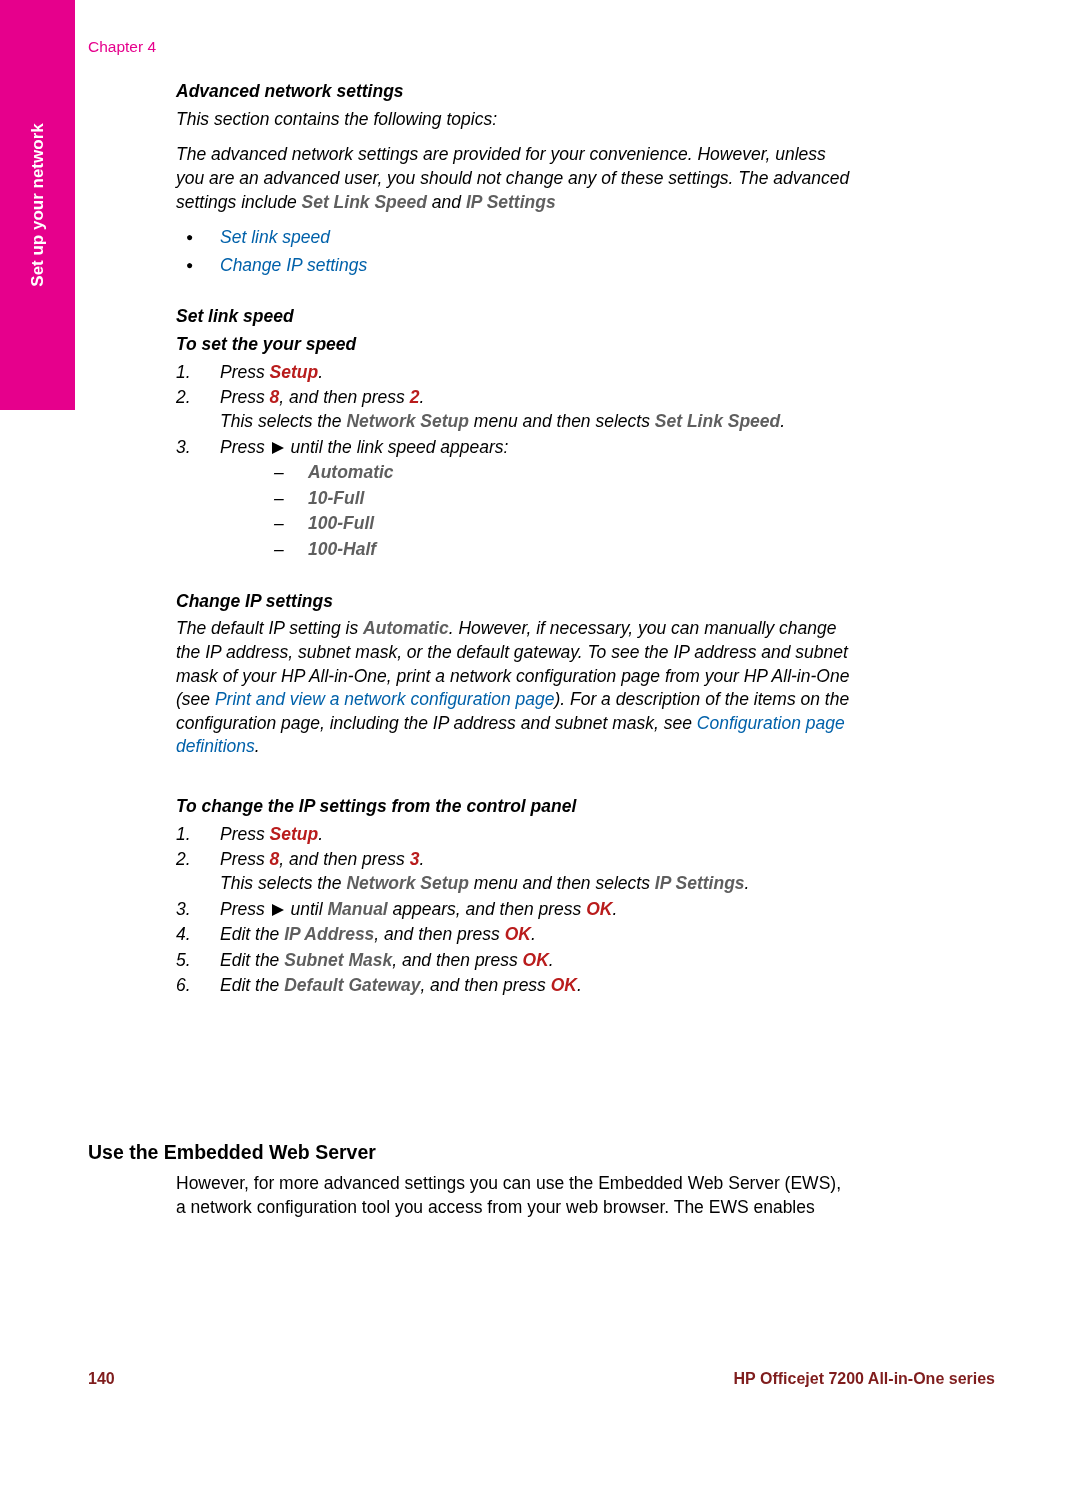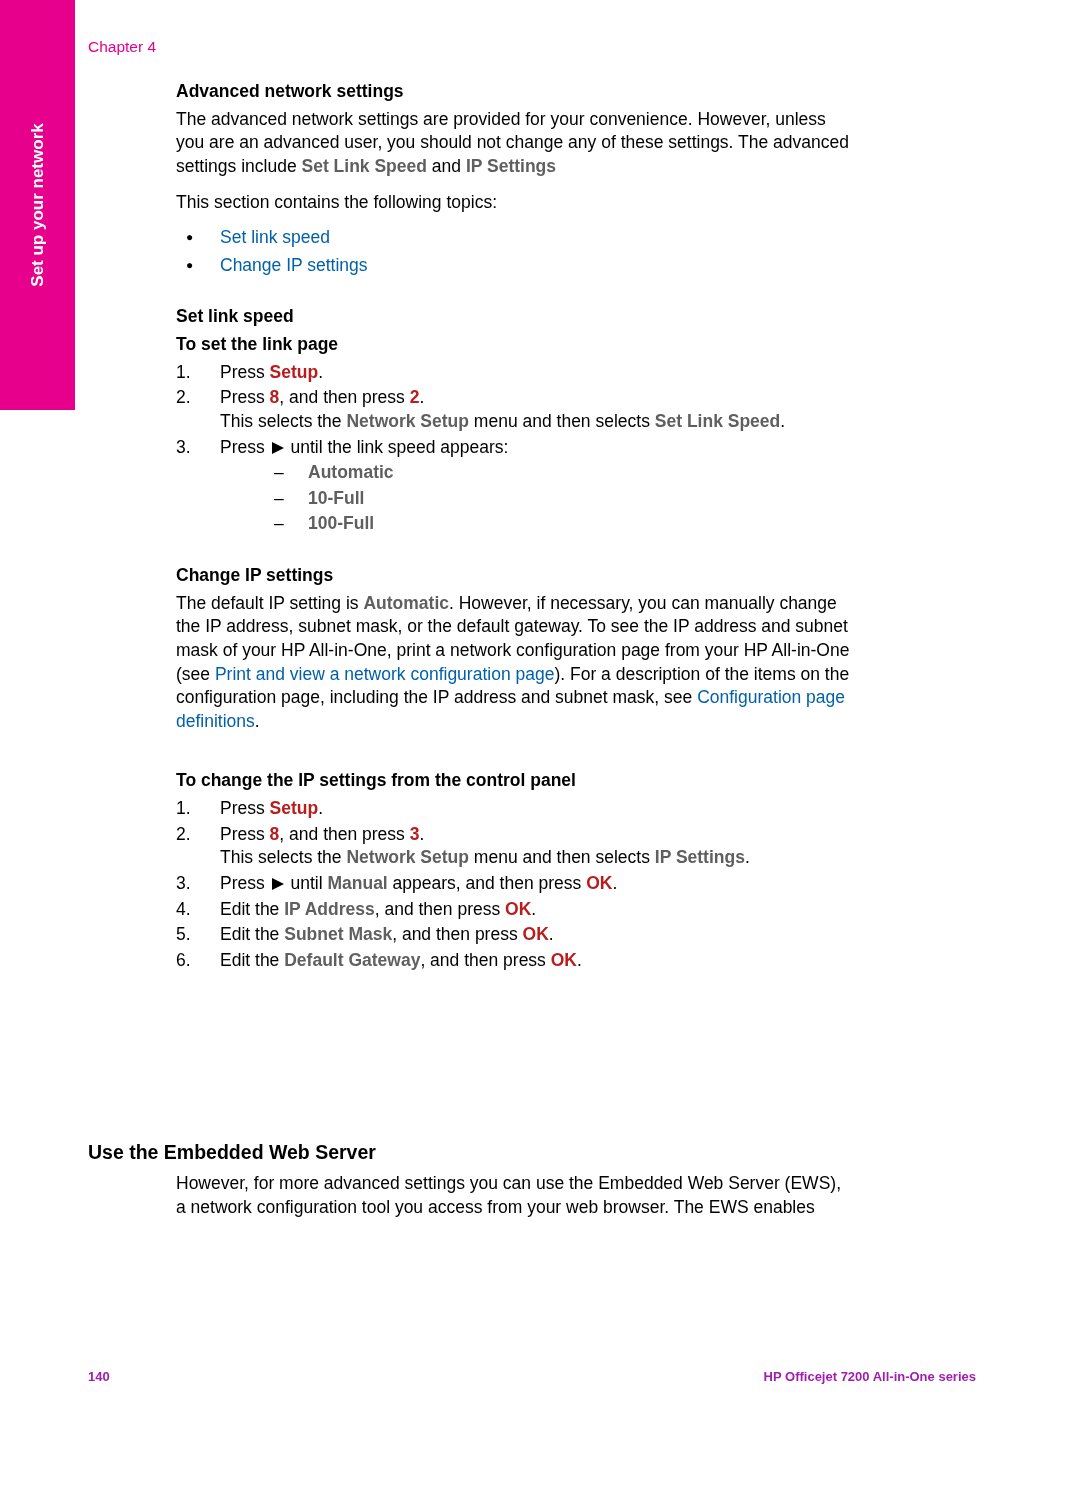--- a/index.html
+++ b/index.html
@@ -37,20 +37,21 @@
       left: 88px;
       top: 37px;
       color: #e6008c;
       font-size: 15.5px;
     }
     .content-area {
       position: absolute;
       left: 176px;
       top: 80px;
       width: 675px;
+      font-style: italic;
     }
     .section-header-h2 {
       position: absolute;
       left: 88px;
       width: 762px;
       font-weight: bold;
       font-size: 19.5px;
       color: #000;
     }
     .h3 {
@@ -95,25 +96,25 @@
       width: 0; height: 0;
       border-top: 6px solid transparent;
       border-bottom: 6px solid transparent;
       border-left: 12px solid #000;
       vertical-align: -1px;
       margin: 0 2px;
     }
     .footer {
       position: absolute;
       left: 88px;
-      right: 104px;
+      right: 85px;
       top: 1368px;
-      color: #a21caf;
-      font-weight: bold;
-      font-size: 13px;
+      color: #7f1d1d;
+      font-weight: bold;
+      font-size: 16px;
     }
     .footer-pagenum { float: left; }
     .footer-product { float: right; }
     .section2-content {
       position: absolute;
       left: 176px;
       width: 675px;
     }
   </style>
 </head>
@@ -121,46 +122,47 @@
 
 <div class="side-tab">
   <div class="side-tab-text">Set up your network</div>
 </div>
 
 <div class="chapter-label">Chapter 4</div>
 
 <div class="content-area">
 
   <div class="h3">Advanced network settings</div>
+  <div class="para">This section contains the following topics:</div>
   <div class="para">
     <span>The advanced network settings are provided for your convenience. However, unless you are an advanced user, you should not change any of these settings. The advanced settings include </span><span class="bold-gray">Set Link Speed</span><span> and </span><span class="bold-gray">IP Settings</span>
   </div>
-  <div class="para">This section contains the following topics:</div>
   <ul class="bullet-list">
     <li><span class="link-blue">Set link speed</span></li>
     <li><span class="link-blue">Change IP settings</span></li>
   </ul>
 
   <div class="h3">Set link speed</div>
 
-  <div class="h3">To set the link page</div>
+  <div class="h3">To set the your speed</div>
   <ol class="num-list">
     <li>
       <span>Press </span><span class="bold-pink">Setup</span><span>.</span>
     </li>
     <li>
       <span>Press </span><span class="bold-pink">8</span><span>, and then press </span><span class="bold-pink">2</span><span>.</span><br>
       <span>This selects the </span><span class="bold-gray">Network Setup</span><span> menu and then selects </span><span class="bold-gray">Set Link Speed</span><span>.</span>
     </li>
     <li>
       <span>Press </span><span class="arrow-icon"></span><span> until the link speed appears:</span>
       <ul class="dash-list">
         <li><span class="bold-gray">Automatic</span></li>
         <li><span class="bold-gray">10-Full</span></li>
         <li><span class="bold-gray">100-Full</span></li>
+        <li><span class="bold-gray">100-Half</span></li>
       </ul>
     </li>
   </ol>
 
   <div class="h3">Change IP settings</div>
   <div class="para" style="margin-bottom:36px">
     <span>The default IP setting is </span><span class="bold-gray">Automatic</span><span>. However, if necessary, you can manually change the IP address, subnet mask, or the default gateway. To see the IP address and subnet mask of your HP All-in-One, print a network configuration page from your HP All-in-One (see </span><span class="link-blue">Print and view a network configuration page</span><span>). For a description of the items on the configuration page, including the IP address and subnet mask, see </span><span class="link-blue">Configuration page definitions</span><span>.</span>
   </div>
 
   <div class="h3">To change the IP settings from the control panel</div>

